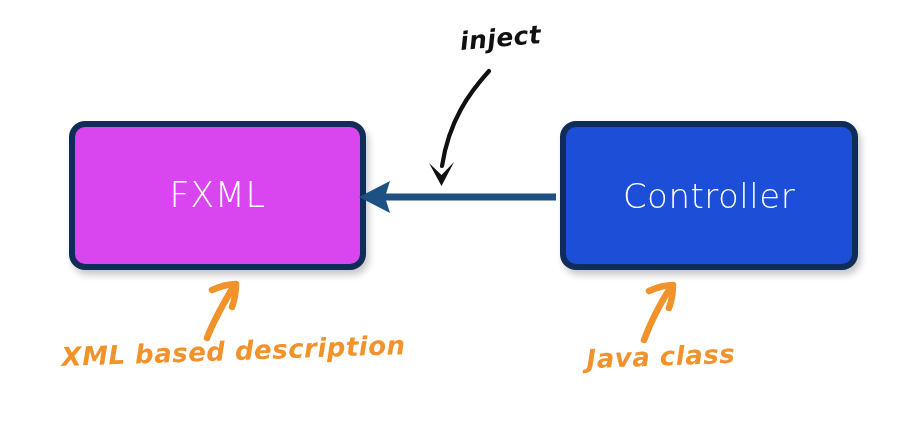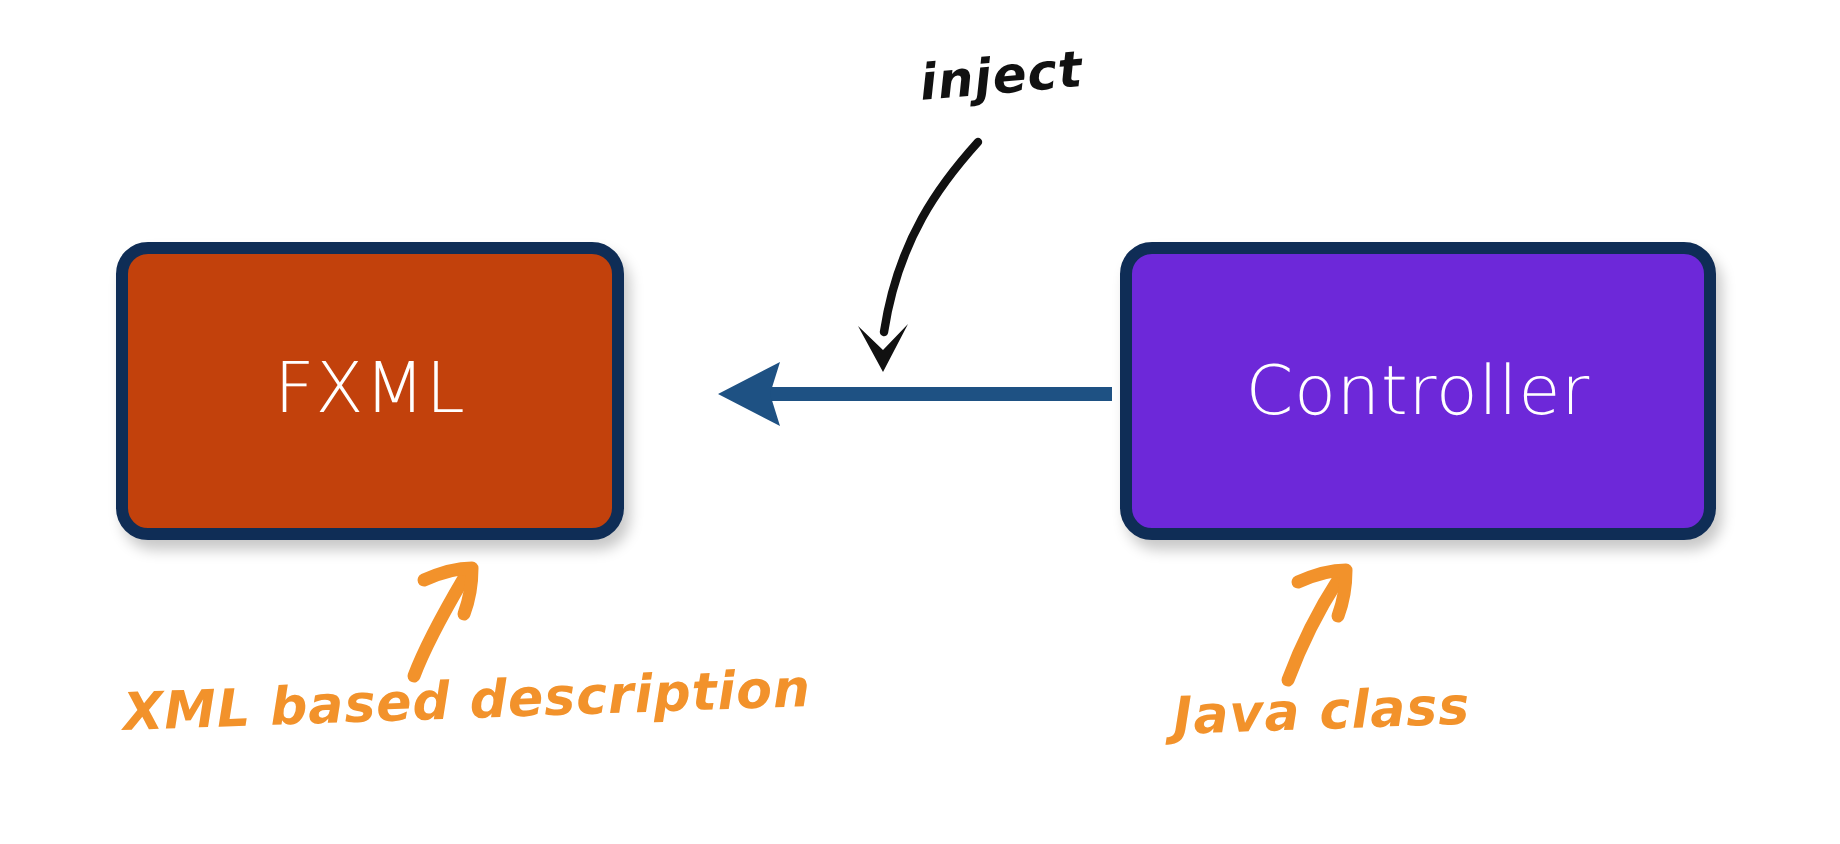--- a/index.html
+++ b/index.html
@@ -33,35 +33,35 @@
   .node-label {
     color: #ffffff;
     font-family: "DejaVu Sans", sans-serif;
     font-weight: 300;
     letter-spacing: 0.5px;
     line-height: 1;
     white-space: nowrap;
   }
 
   #node-fxml {
-    left: 58px;
+    left: 69px;
     top: 121px;
-    width: 254px;
+    width: 297px;
     height: 149px;
-    background: #c2410c;
+    background: #d946ef;
     border-color: #0f2d56;
   }
   #node-fxml .node-label { font-size: 35px; }
 
   #node-controller {
     left: 560px;
     top: 121px;
     width: 298px;
     height: 149px;
-    background: #6d28d9;
+    background: #1d4ed8;
     border-color: #0f2d56;
   }
   #node-controller .node-label { font-size: 34px; }
 
   
   .overlay {
     position: absolute;
     left: 0;
     top: 0;
     width: 920px;

